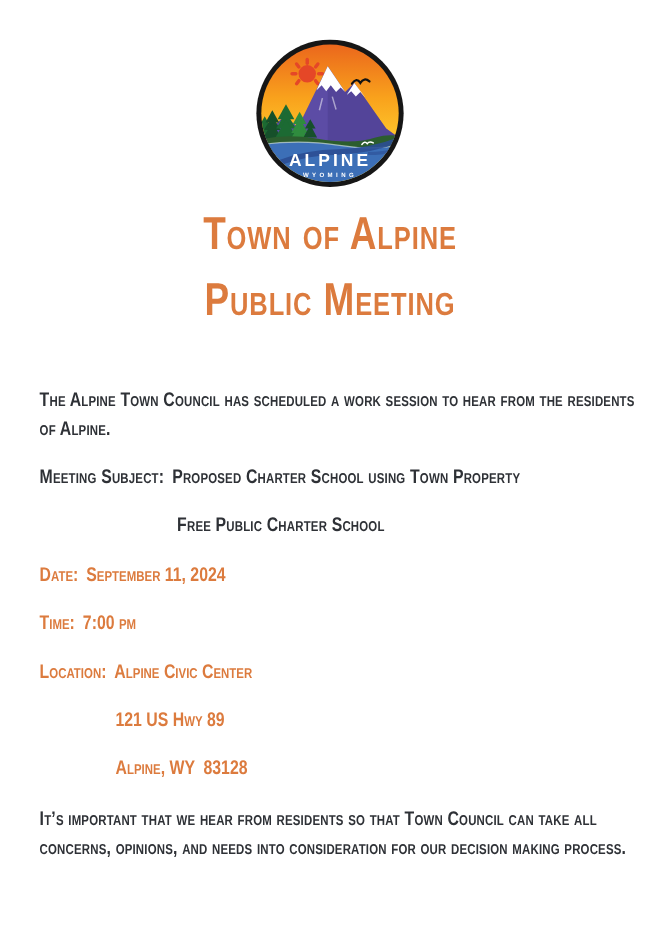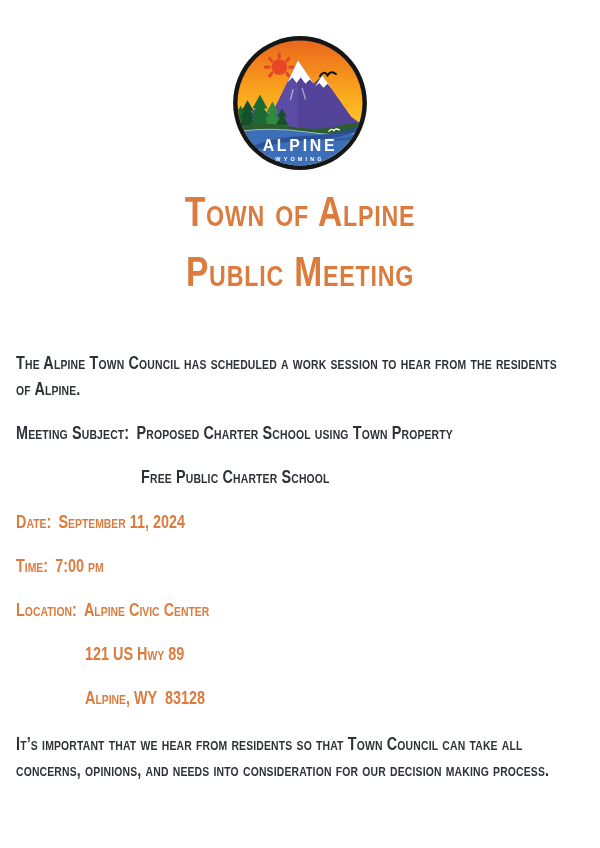--- a/index.html
+++ b/index.html
@@ -32,21 +32,21 @@
   .title{
     margin:0;text-align:center;
     font-variant:small-caps;font-weight:700;
     font-size:42px;line-height:42px;
     color:var(--accent-orange,#DC7B3E);
     transform:scaleX(.8);transform-origin:center top;
     letter-spacing:1px;
   }
   .title.first{margin-top:19px;}
   .title.second{margin-top:18px;}
-  .content{padding:0 0 0 16px;}
+  .content{padding:0 0 0 36px;}
   .para{
     font-size:18px;line-height:26px;
     width:680px;
     white-space:pre-wrap;
     letter-spacing:.2px;
   }
   .intro{margin-top:57px;}
   .subject-line{margin-top:16px;}
   .subject-line2{margin-top:12px;margin-left:125px;}
   .detail{font-size:18px;line-height:26px;color:var(--accent-orange,#DC7B3E);white-space:pre-wrap;}

